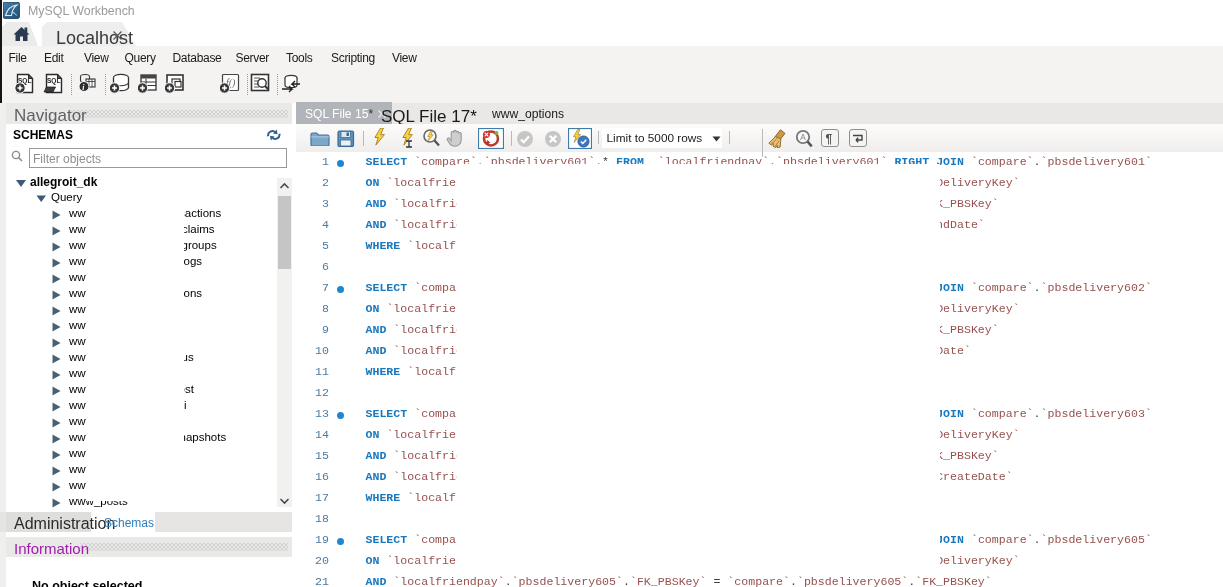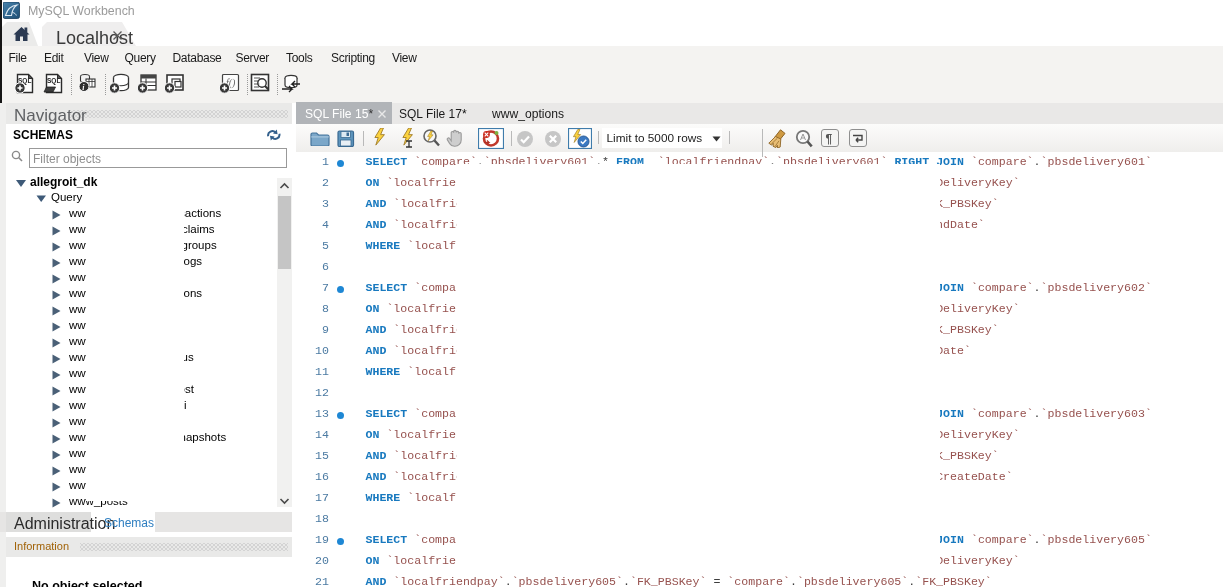--- a/index.html
+++ b/index.html
@@ -285,30 +285,30 @@
   </svg>
 
 <div class="abs" style="left:0px;top:512px;width:292px;height:20px;background:#e6e5e4"></div>
 <div class="abs" style="left:6px;top:512px;width:85px;height:20px;background:#dededd"></div>
 <div class="abs" style="left:91px;top:512px;width:64px;height:20px;background:#fff"></div>
 <div class="abs" style="left:14px;top:515px;font-size:16px;color:#2b2b2b">Administration</div>
 <div class="abs" style="left:104px;top:515.5px;font-size:12px;color:#2e7ec0">Schemas</div>
 
 <div class="abs" style="left:6px;top:537px;width:286px;height:20px;background:#e9e9e8"></div>
 <div class="abs dothdr" style="left:80px;top:543px;width:208px;height:8px"></div>
-<div class="abs" style="left:14px;top:540px;font-size:11px;color:#a16207">Information</div>
+<div class="abs" style="left:14px;top:540px;font-size:15px;color:#a21caf">Information</div>
 <div class="abs" style="left:32px;top:578.5px;font-size:12.5px;font-weight:bold;color:#000">No object selected</div>
 
 <div class="abs" style="left:296px;top:103px;width:927px;height:21px;background:#e9e8e7"></div>
 <div class="abs" style="left:296px;top:102px;width:96px;height:22px;background:#b1b4b8"></div>
 <div class="abs" style="left:305px;top:106.5px;font-size:12.1px;color:#fff">SQL File 15<span style="color:#333">*</span></div>
 <svg class="abs" style="left:377px;top:109px" width="10" height="10">
     <path d="M1.5 1.5 l7 7 M8.5 1.5 l-7 7" stroke="#e8e8e8" stroke-width="1.4"></path>
   </svg>
-<div class="abs" style="left:399px;top:106.5px;font-size:12px;color:#1a1a1a">SQL File 17<span style="color:#111">*</span></div>
+<div class="abs" style="left:381px;top:106.5px;font-size:17px;color:#1a1a1a">SQL File 17<span style="color:#111">*</span></div>
 <div class="abs" style="left:492px;top:106.5px;font-size:12.1px;color:#1a1a1a">www_options</div>
 
 <div class="abs" style="left:296px;top:124px;width:927px;height:28px;background:linear-gradient(#fcfcfb,#efeeec)"></div>
 <svg style="position:absolute;left:310px;top:130px" width="20" height="16">
     <path d="M1 4.5 a1.5 1.5 0 0 1 1.5-1.5 h4 l2 2 h9 a1.5 1.5 0 0 1 1.5 1.5 v8 a1.5 1.5 0 0 1 -1.5 1.5 h-15 a1.5 1.5 0 0 1 -1.5 -1.5 z" fill="#7ba7c9" stroke="#45749c" stroke-width="1.2"></path>
     <path d="M1.2 7.5 h17.6 v-1.2 h-17.6 z" fill="#a8c6dd"></path>
   </svg>
 <svg style="position:absolute;left:337px;top:130px" width="18" height="17">
     <rect x="1" y="1" width="15.5" height="15.5" rx="1.5" fill="#5e95bd" stroke="#3a6a92" stroke-width="1.2"></rect>
     <rect x="4" y="1.5" width="9.5" height="6" fill="#dce9f2" stroke="#3a6a92" stroke-width="0.8"></rect>

